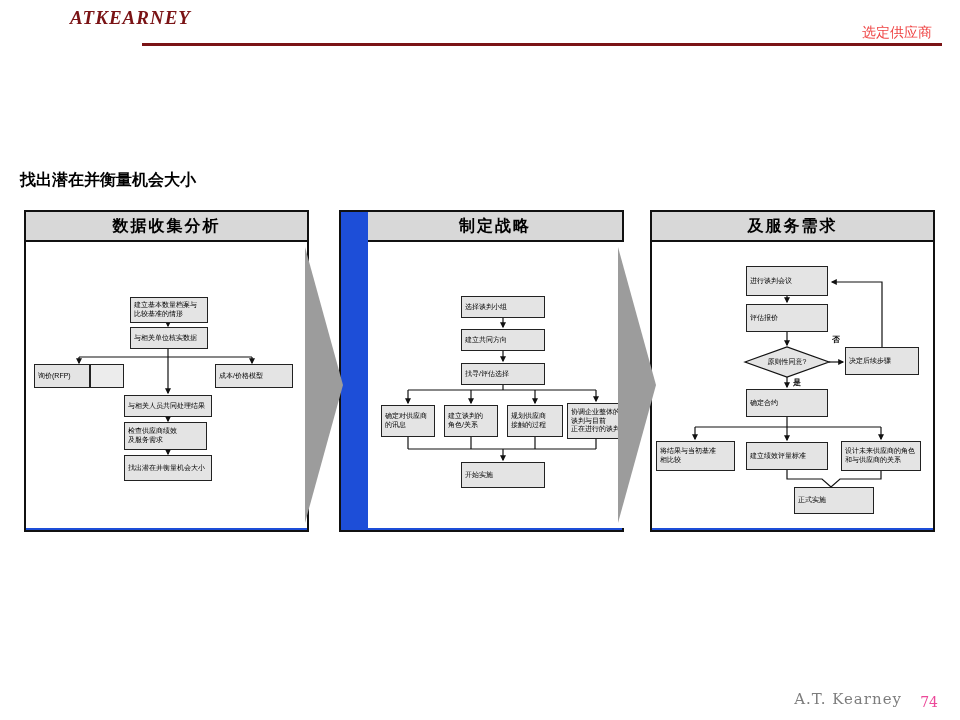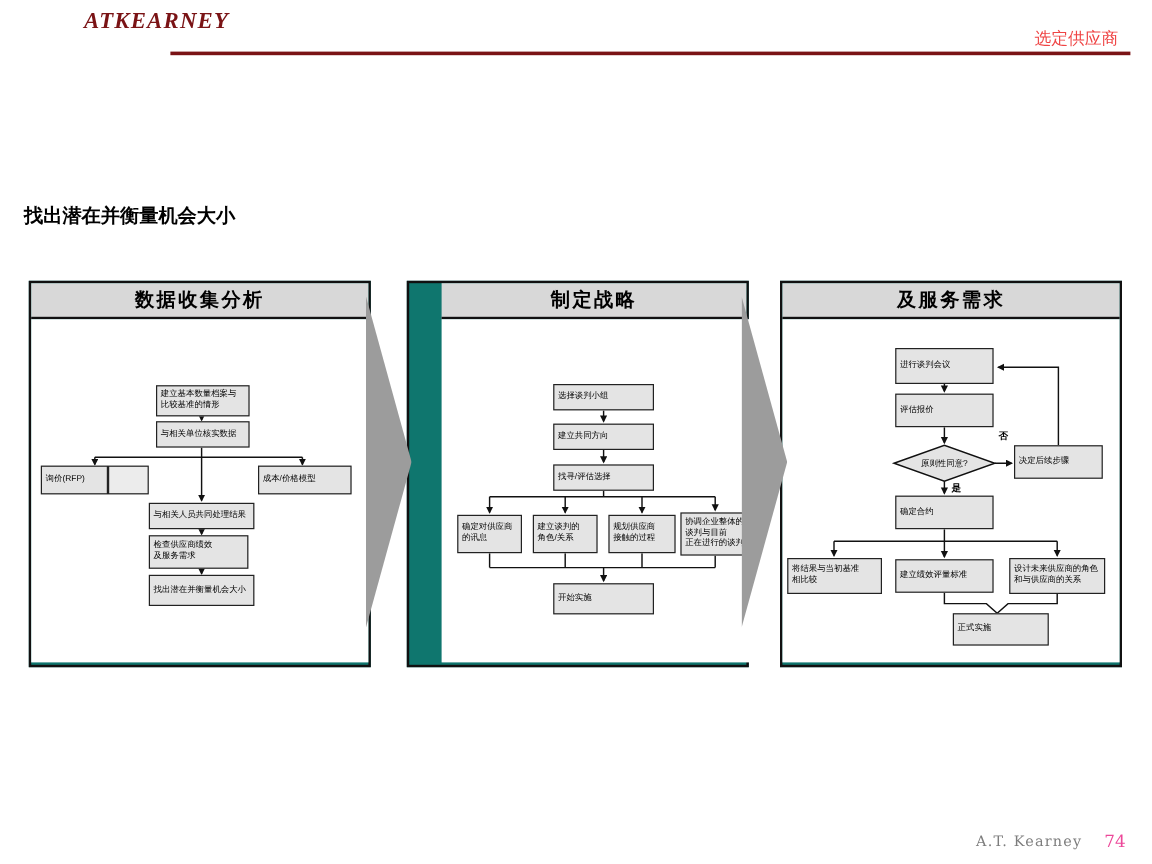--- a/index.html
+++ b/index.html
@@ -15,39 +15,39 @@
   .logo .cn { font-size:17px; letter-spacing:5px; display:block; padding-left:40px; white-space:nowrap; }
   .logo .en { font-size:19px; letter-spacing:1px; display:block; white-space:nowrap;margin-left:48px; }
   .head-rule { position:absolute; left:142px; right:18px; top:43px; height:3px; background:#7a1315; }
   .corner-label { position:absolute; right:28px; top:24px; font-size:14px; color:#ef4444; }
   
   .main-title { position:absolute; left:20px; top:58px; width:925px;
                 font-size:27px; line-height:1.3; font-weight:bold; color:#000;
                 white-space:pre-line; letter-spacing:0px; }
   .sub-title { position:absolute; left:20px; top:170px; font-size:16px; font-weight:bold; color:#000; }
   
-  .panel { position:absolute; top:234px; width:285px; height:322px;
-           border:2px solid #111; background:#0f766e; z-index:1; }
+  .panel { position:absolute; top:210px; width:285px; height:322px;
+           border:2px solid #111; background:#1d4ed8; z-index:1; }
   .panel-head { height:30px; background:#d8d8d8; border-bottom:2px solid #111;
                 display:flex; align-items:center; justify-content:center;
                 font-size:16px; font-weight:bold; letter-spacing:2px; color:#000; }
   .panel-body { position:relative; width:281px; height:286px; background:#fff; }
   .panel-body svg.wires { position:absolute; left:0; top:0; width:281px; height:286px; }
   .fbox { position:absolute; background:#e4e4e4; border:1px solid #222;
           font-size:7px; line-height:1.25; color:#000; padding:2px 3px;
           display:flex; align-items:center; white-space:pre-line; overflow:hidden; }
   .fbox.blank { background:#ececec; }
   .dlabel { position:absolute; font-size:7px; color:#000; display:flex;
             align-items:center; justify-content:center; text-align:center;
             background:transparent; border:none; }
   .tinylabel { position:absolute; font-size:8px; font-weight:bold; color:#000; }
   
   .gap-arrow { position:absolute; top:247px; width:38px; height:276px; z-index:2; }
   
-  .footer-brand { position:absolute; right:58px; bottom:12px; font-size:12px;
+  .footer-brand { position:absolute; right:58px; bottom:12px; font-size:15px;
                   color:#7d7d7d; font-family:"DejaVu Serif", serif; letter-spacing:1px; }
   .footer-page { position:absolute; right:22px; bottom:10px; font-size:14px;
                  color:#ec4899; font-family:"DejaVu Serif", serif; }
 </style>
 </head>
 <body>
 
 <div class="slide">
 
   <div class="logo">

